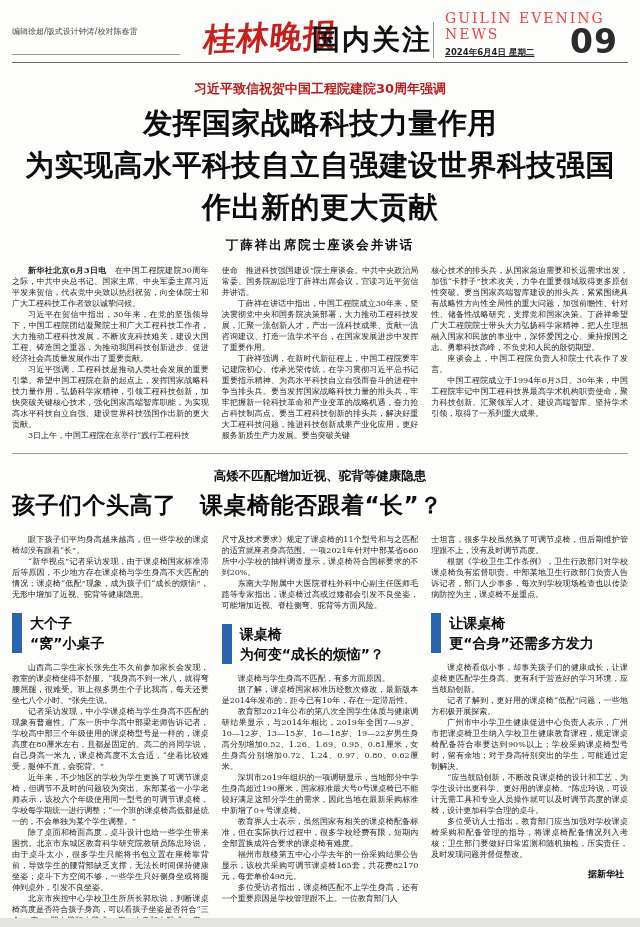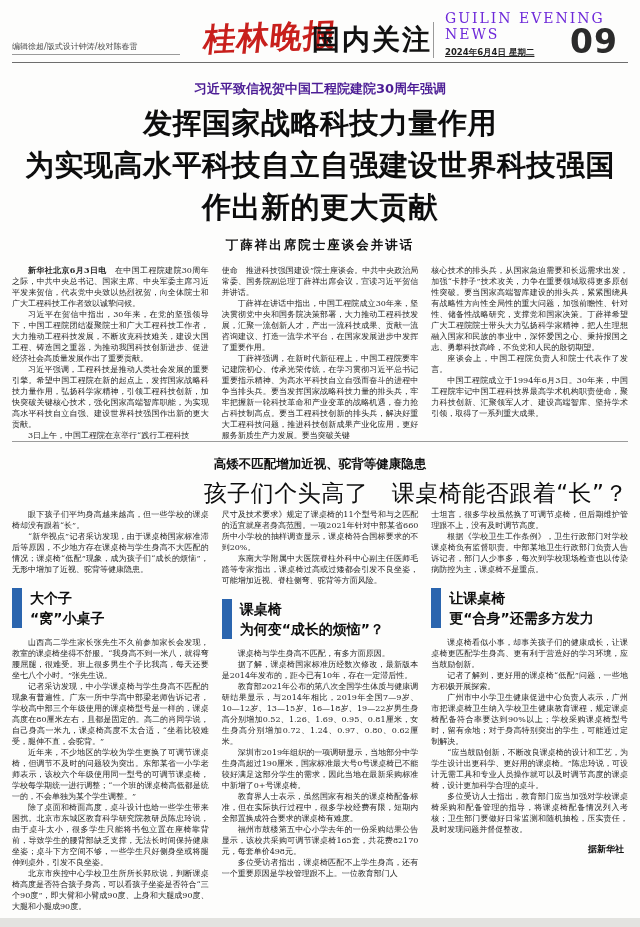--- a/index.html
+++ b/index.html
@@ -2,50 +2,50 @@
 <html><head>
 <meta charset="utf-8">
 <style>
   html,body{margin:0;padding:0;background:#e7e7e4;}
   .page{position:relative;width:640px;height:927px;margin:0 auto;background:#fdfdfc;
         box-sizing:border-box;padding:8px 12px 0;overflow:hidden;
         font-family:"DejaVu Serif","Liberation Serif",serif;color:#1c1c1c;}
   
   .header{position:relative;height:54px;border-bottom:1px solid #6d6d6d;}
   .editors{position:absolute;left:0;bottom:7px;font-size:8px;color:#4a4a4a;
-           border-bottom:1px solid #9a9a9a;padding-bottom:2px;width:168px;
+           border-bottom:1px solid #9a9a9a;padding-bottom:17px;width:168px;
            font-family:"DejaVu Sans","Liberation Sans",sans-serif;}
   .masthead{position:absolute;left:192px;bottom:2px;font-size:32px;font-weight:bold;
             color:#c81f1c;transform:skewX(-8deg) rotate(-2deg);letter-spacing:1px;
             font-family:"DejaVu Serif",serif;}
   .section-title{position:absolute;left:300px;bottom:3px;font-size:28px;font-weight:900;
             letter-spacing:2px;font-family:"DejaVu Sans","Liberation Sans",sans-serif;color:#111;}
   .hdr-divider{position:absolute;left:421px;bottom:4px;width:1px;height:36px;background:#9a9a9a;}
   .english-block{position:absolute;left:433px;bottom:3px;}
-  .english-name{font-size:14px;color:#6d28d9;letter-spacing:2px;font-family:"DejaVu Serif",serif;}
+  .english-name{font-size:14px;color:#ef4444;letter-spacing:2px;font-family:"DejaVu Serif",serif;}
   .issue-date{font-size:8.5px;font-weight:bold;margin-top:5px;color:#222;
               font-family:"DejaVu Sans","Liberation Sans",sans-serif;text-decoration:underline;}
   .page-number{position:absolute;right:10px;bottom:1px;font-size:33px;font-weight:bold;color:#2b2b2b;
                font-family:"DejaVu Sans","Liberation Sans",sans-serif;letter-spacing:1px;}
   
-  .a1-kicker{margin:17px 0 4px;text-align:center;font-size:13px;font-weight:bold;color:#4c1d95;
+  .a1-kicker{margin:17px 0 4px;text-align:center;font-size:13px;font-weight:bold;color:#b91c1c;
              font-family:"DejaVu Sans","Liberation Sans",sans-serif;}
   .a1-headline{text-align:center;font-weight:900;font-size:29px;line-height:42px;color:#0d0d0d;
                font-family:"DejaVu Sans","Liberation Sans",sans-serif;letter-spacing:0.5px;}
   .a1-subhead{margin:9px 0 11px;text-align:center;font-size:12.5px;font-weight:bold;color:#111;
               letter-spacing:2px;font-family:"DejaVu Sans","Liberation Sans",sans-serif;}
-  .a1-body{display:flex;gap:13px;border-bottom:1px solid #9b9b9b;}
+  .a1-body{display:flex;gap:13px;padding-bottom:12px;border-bottom:1px solid #9b9b9b;}
   .col{flex:1;min-width:0;}
   p.bp{margin:0;font-size:8px;line-height:11px;text-align:justify;text-indent:2em;color:#262626;}
   p.bp.cont{text-indent:0;}
   .dateline{font-weight:bold;}
   
   .a2-kicker{margin:14px 0 5px;text-align:center;font-size:12.5px;font-weight:bold;color:#111;
              font-family:Liberation Serif, serif;}
-  .a2-headline{text-align:right;font-size:23px;font-weight:400;color:#0d0d0d;
+  .a2-headline{text-align:left;font-size:23px;font-weight:700;color:#0d0d0d;margin-bottom:13px;
                font-family:"DejaVu Sans","Liberation Sans",sans-serif;letter-spacing:0.5px;}
   .a2-body{display:flex;gap:13px;}
   .subhead2{display:flex;gap:8px;margin:13px 0 9px;align-items:stretch;}
   .subhead2 .bar{width:10px;background:#2b65ae;flex:0 0 10px;}
   .subhead2 .lines{font-weight:bold;font-size:14px;line-height:20px;color:#0e0e0e;
                    font-family:"DejaVu Sans","Liberation Sans",sans-serif;}
   .byline{margin-top:8px;text-align:right;font-size:9px;font-weight:bold;color:#111;
           font-family:"DejaVu Sans","Liberation Sans",sans-serif;padding-right:4px;}
   .page-edge{position:absolute;left:0;right:0;bottom:0;height:9px;background:#e3e3e0;}
 </style>

